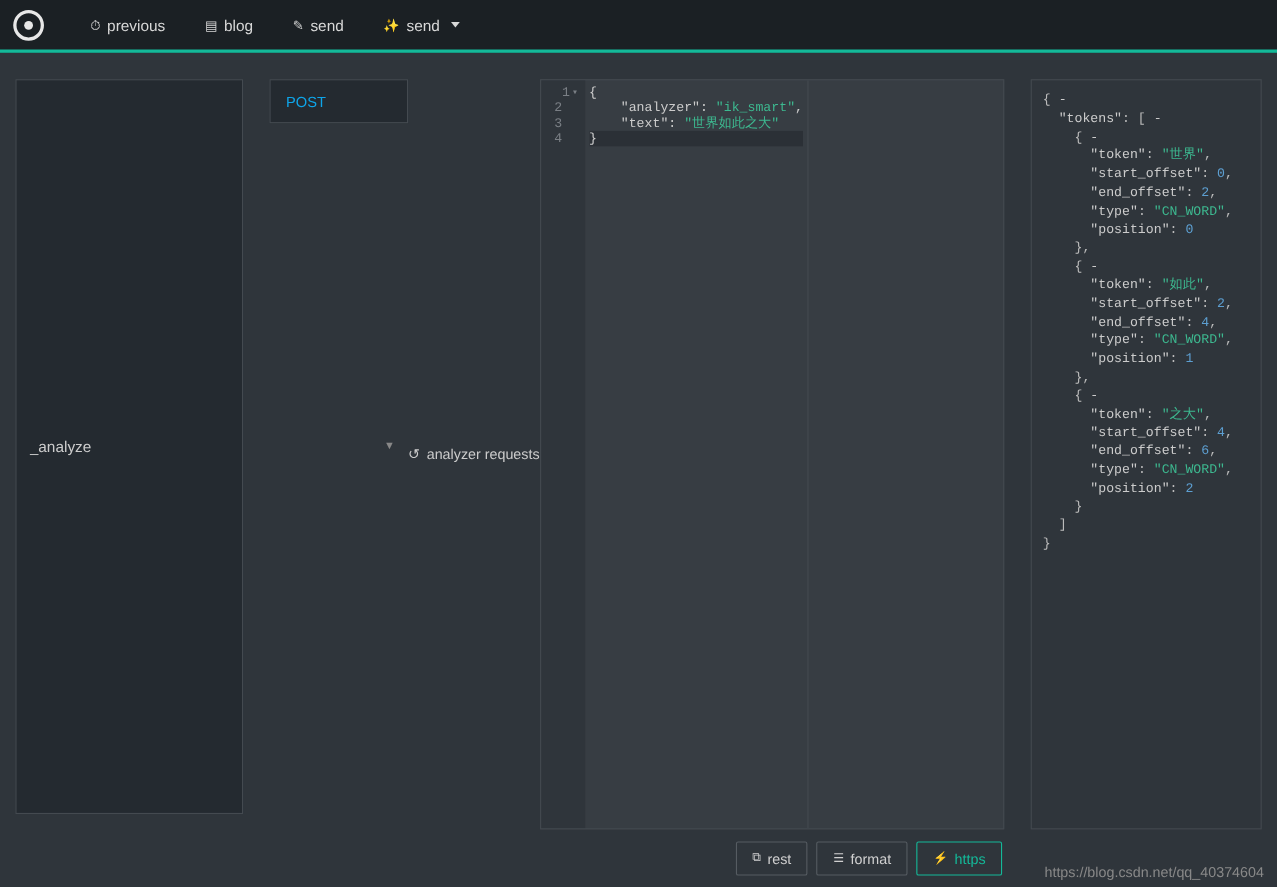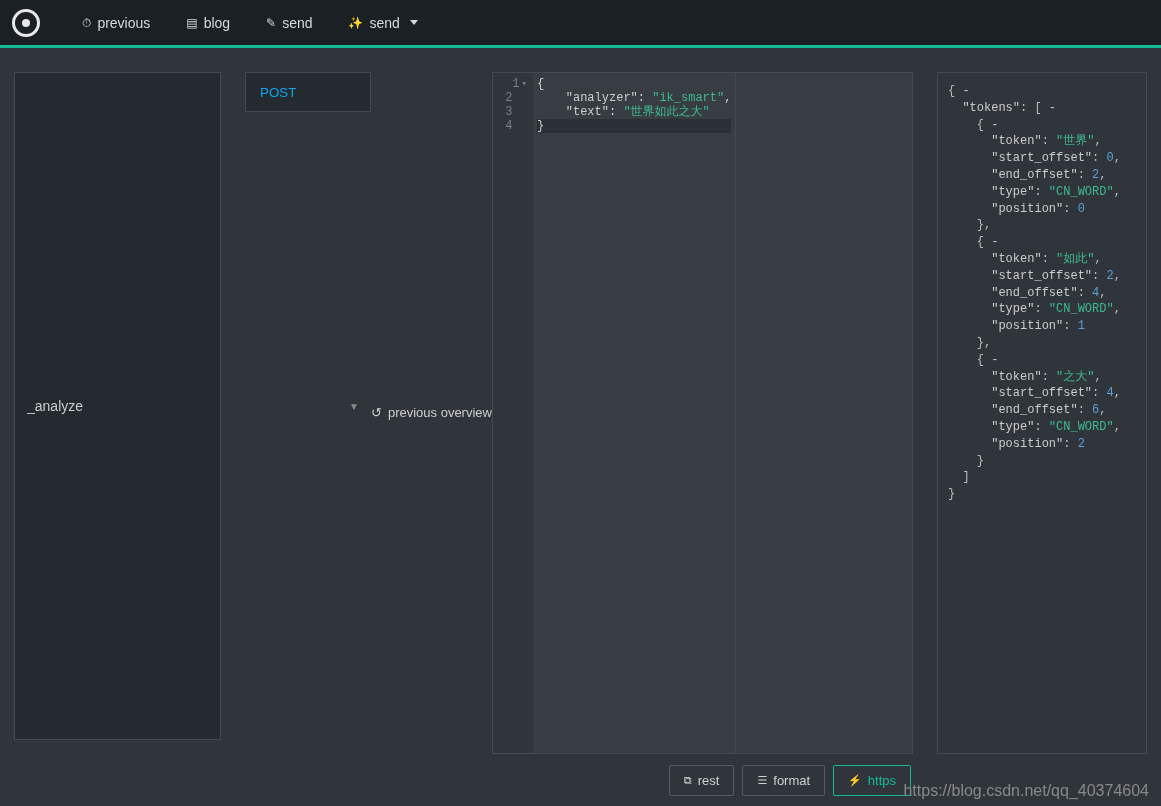--- a/index.html
+++ b/index.html
@@ -158,21 +158,21 @@
       align-items: center;
       gap: 6px;
       border-radius: 2px;
     }
     .btn.send { border-color: #14b999; color: #14b999; }
     .btn .icn { font-size: 11px; }
     .watermark {
       position: fixed;
       bottom: 6px; right: 12px;
       color: #888;
-      font-size: 16px;
+      font-size: 13px;
       pointer-events: none;
     }
     .json-line { white-space: pre; }
   </style>
 </head>
 <body>
 
 <div class="navbar">
   <div class="logo"></div>
   <div id="nav-items" style="display: flex;">
@@ -201,21 +201,21 @@
     <div class="top-row">
       <input class="endpoint-input" value="_analyze" style="">
       <div class="select-wrap">
         <select class="method-select">
           <option>POST</option>
         </select>
       </div>
     </div>
     <div class="prev-req">
       <span class="icn">↺</span>
-      <span>previous overview</span>
+      <span>analyzer requests</span>
     </div>
     <div class="editor-container">
       <div class="editor-half">
         <div class="gutter" id="gutter">
             <div class="ln">1 <span class="fold">▾</span></div>
             <div class="ln">2&nbsp;&nbsp;</div>
             <div class="ln">3&nbsp;&nbsp;</div>
             <div class="ln">4&nbsp;&nbsp;</div>
           </div>
         <div class="code-area" id="code"><div>{</div><div>    <span class="k">"analyzer"</span>: <span class="s">"ik_smart"</span>,</div><div>    <span class="k">"text"</span>: <span class="s">"世界如此之大"</span></div><div class="hl-line">}</div></div>

